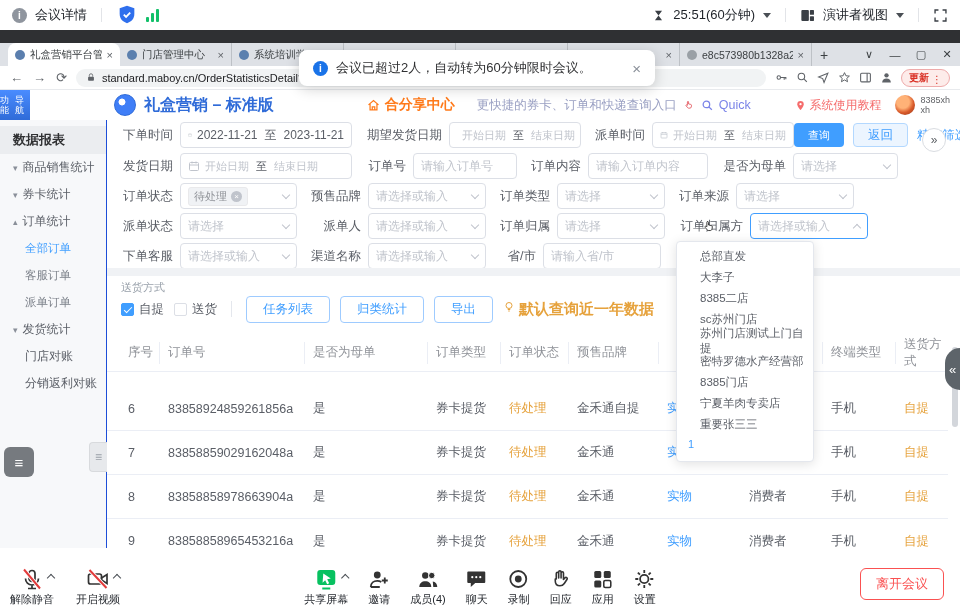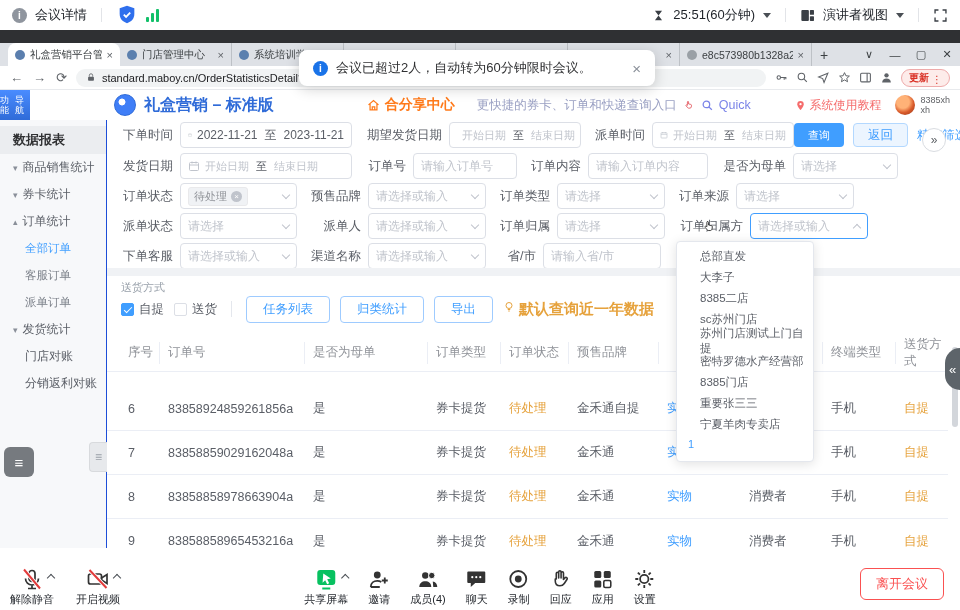--- a/index.html
+++ b/index.html
@@ -554,22 +554,22 @@
         <div class="vscroll"></div>
 
         <div class="ddown">
           <div class="dopt">总部直发</div>
           <div class="dopt">大李子</div>
           <div class="dopt">8385二店</div>
           <div class="dopt">sc苏州门店</div>
           <div class="dopt">苏州门店测试上门自提</div>
           <div class="dopt">密特罗德水产经营部</div>
           <div class="dopt">8385门店</div>
+          <div class="dopt">宁夏羊肉专卖店</div>
           <div class="dopt">重要张三三</div>
-          <div class="dopt">宁夏羊肉专卖店</div>
           <div class="dpage">1</div>
         </div>
         <svg class="cursor-hand" width="16" height="18" viewBox="0 0 24 26">
             <path d="M10 4.8c.7 0 1.2.5 1.2 1.2v4h.6l3.8.9c.9.2 1.4.9 1.4 1.8l-.4 3.2c-.2 1.4-1.3 2.4-2.7 2.4h-2.6c-.8 0-1.6-.4-2.1-1l-3-3.8c-.4-.5-.3-1.2.2-1.6.4-.3 1-.3 1.4 0l1 .8V6c0-.7.5-1.2 1.2-1.2z" fill="#fff" stroke="#222" stroke-width="1.3"></path>
           </svg>
       </div>
 
       <div class="panel-handle">«</div>
     </div>
   </div>

